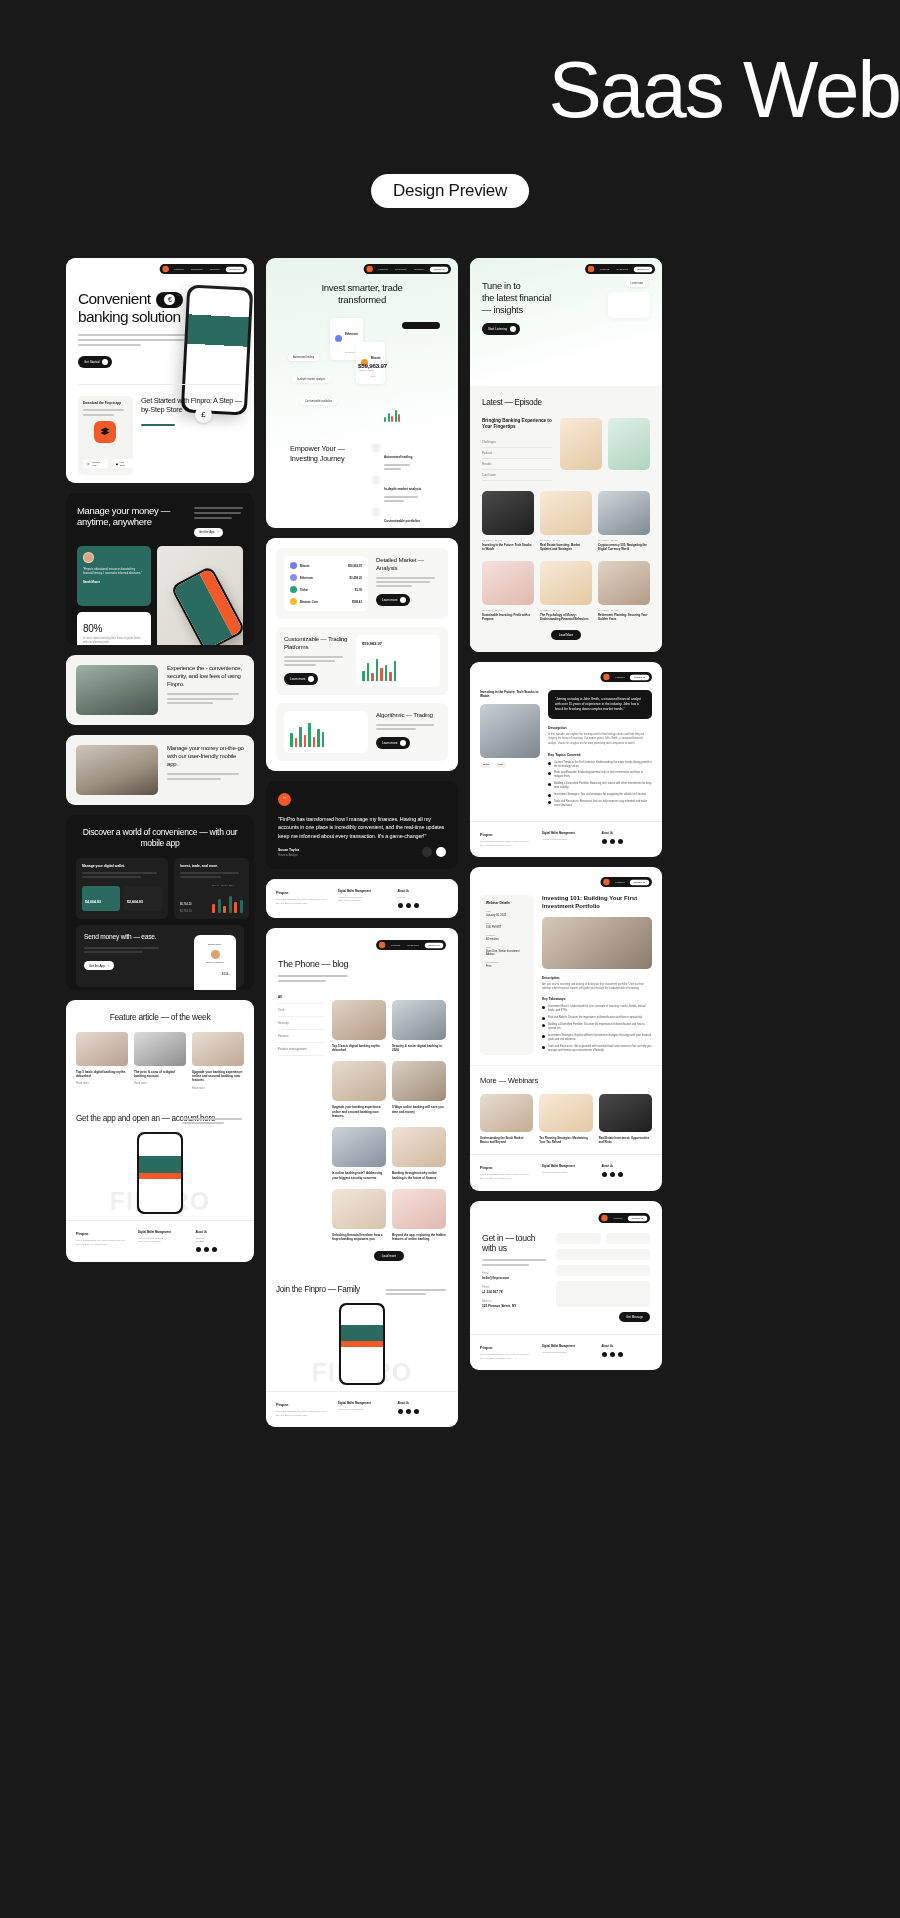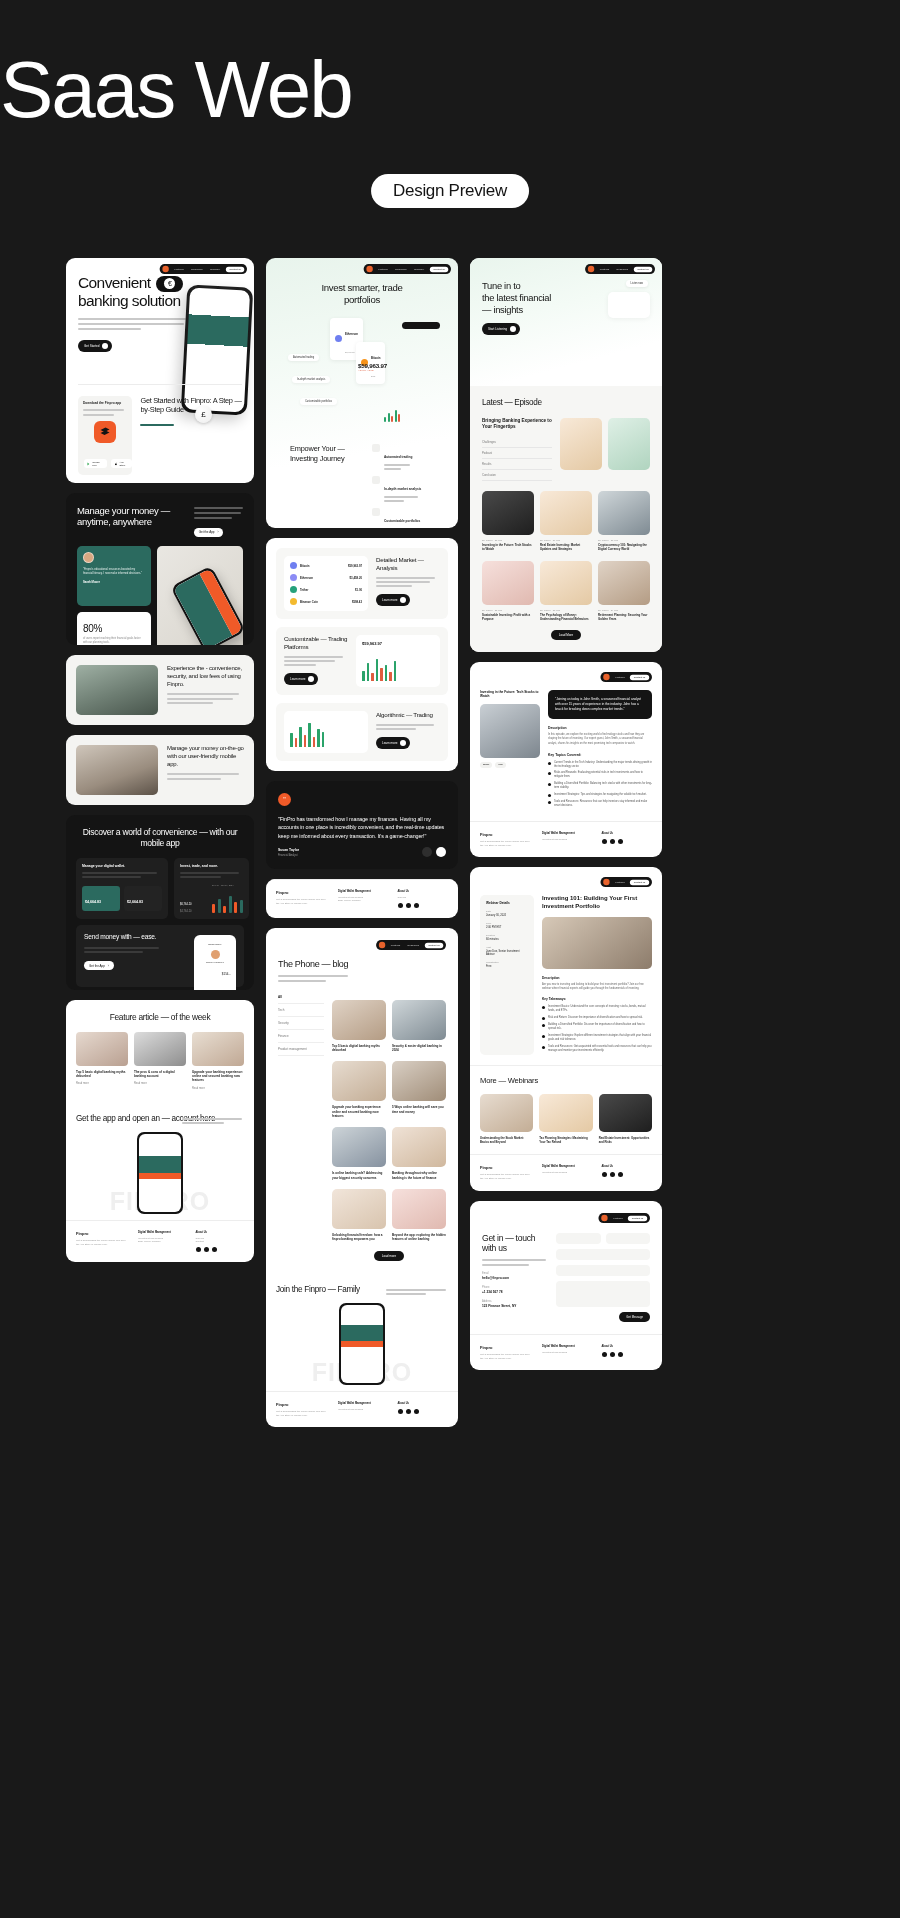--- a/index.html
+++ b/index.html
@@ -5,21 +5,21 @@
   * { box-sizing: border-box; margin: 0; padding: 0; }
   html, body {
     width: 900px; height: 1918px;
     background: #1a1a1a;
     font-family: "Liberation Sans", sans-serif;
     overflow: hidden;
   }
   .page { position: relative; width: 900px; height: 1918px; background: #191919; }
 
   
-  .hero { position: absolute; top: 52px; left: 0; width: 900px; text-align: left; }
+  .hero { position: absolute; top: 52px; left: 0; width: 900px; text-align: right; }
   .hero h1 {
     font-size: 80px; line-height: 0.95; font-weight: 400; color: #fff;
     letter-spacing: -2px; position: relative;
   }
   .hero .l2 { display:block; margin-top: 4px; }
   .pill-badge {
     position: absolute; left: 50%; transform: translateX(-50%);
     top: 122px;
     background: #fff; color: #141414;
     border-radius: 40px; padding: 7px 22px;
@@ -56,21 +56,21 @@
     font-size: 3px; padding: 3px 4px 3px 6px;
   }
   .m-btn .kn { width: 6px; height: 6px; border-radius: 50%; background: #fff; }
 
   
   .bl { height: 2px; background: #c9c9c9; border-radius: 1px; filter: blur(0.35px); }
   .bl.d { background: #3a3a3a; }
   .bl.w { background: #5a5a5a; }
 
   
-  .c1p1 { height: 225px; padding: 16px 12px 0 12px; }
+  .c1p1 { height: 225px; padding: 32px 12px 0 12px; }
   .c1p1 h2 { font-size: 15.5px; line-height: 1.12; letter-spacing: -0.6px; font-weight: 500; color: #111; }
   .coin {
     display:inline-flex; align-items:center; justify-content:center;
     width: 27px; height: 16px; border-radius: 10px; background: #111; color: #fff;
     vertical-align: middle; margin: 0 2px;
   }
   .coin i { width: 11px; height: 11px; border-radius: 50%; background: #fff; color:#111;
             font-style: normal; font-size: 7px; display:flex; align-items:center; justify-content:center; }
   .phone-hero {
     position: absolute; right: 4px; top: 28px; width: 66px; height: 128px;
@@ -384,21 +384,21 @@
                 </span>
               <span class="store">
                   <svg width="4" height="4" viewBox="0 0 24 24" fill="#111">
                     <path d="M16 2c0 2-1.5 3.5-3 3.5C13 3.5 14.5 2 16 2zM19 17c-.6 1.5-1.6 3-3 3-1.2 0-1.6-.8-3-.8s-1.8.8-3 .8c-1.5 0-2.6-1.6-3.2-3.1C5.4 13.7 6.6 9 9.3 9c1.2 0 2 .8 3 .8s1.6-.8 3-.8c1.1 0 2.2.6 2.9 1.6-2.5 1.4-2.1 5 .8 6.4z"></path>
                   </svg>
                   <span>App Store</span>
                 </span>
             </div>
           </div>
           <div class="right">
-            <h3>Get Started with Finpro: A Step — by-Step Guide</h3>
+            <h3>Get Started with Finpro: A Step — by-Step Store</h3>
             <div style="margin-top:10px">
                 <div class="bl" style="width:34px;background:#2b6a5f"></div>
               </div>
           </div>
         </div>
       </div>
 
       <div class="panel dark c1p2">
         <div class="top">
           <h3>Manage your money — anytime, anywhere</h3>
@@ -583,21 +583,21 @@
       <div class="panel c2p1">
         <div class="mnav">
           <span class="logo"></span>
           <span class="mi">Features</span>
           <span class="mi">Resources</span>
           <span class="mi">Company</span>
           <span class="cta">Contact us</span>
         </div>
         <h2>
           <span>Invest smarter, trade</span><br>
-          <span>portfolios</span>
+          <span>transformed</span>
         </h2>
         <div class="trade-mock">
           <div class="coinrow" style="left:52px;top:4px">
             <span class="ic" style="background:#6f7ff0"></span>
             <span><span class="nm">Ethereum</span><br><span class="sub">$3,458.20</span></span>
           </div>
           <div style="position:absolute;right:6px;top:8px;width:38px;height:7px;border-radius:4px;background:#141414"></div>
           <div class="coinrow" style="left:78px;top:28px">
             <span class="ic" style="background:#f7931a"></span>
             <span><span class="nm">Bitcoin</span><br><span class="sub">BTC</span></span>

